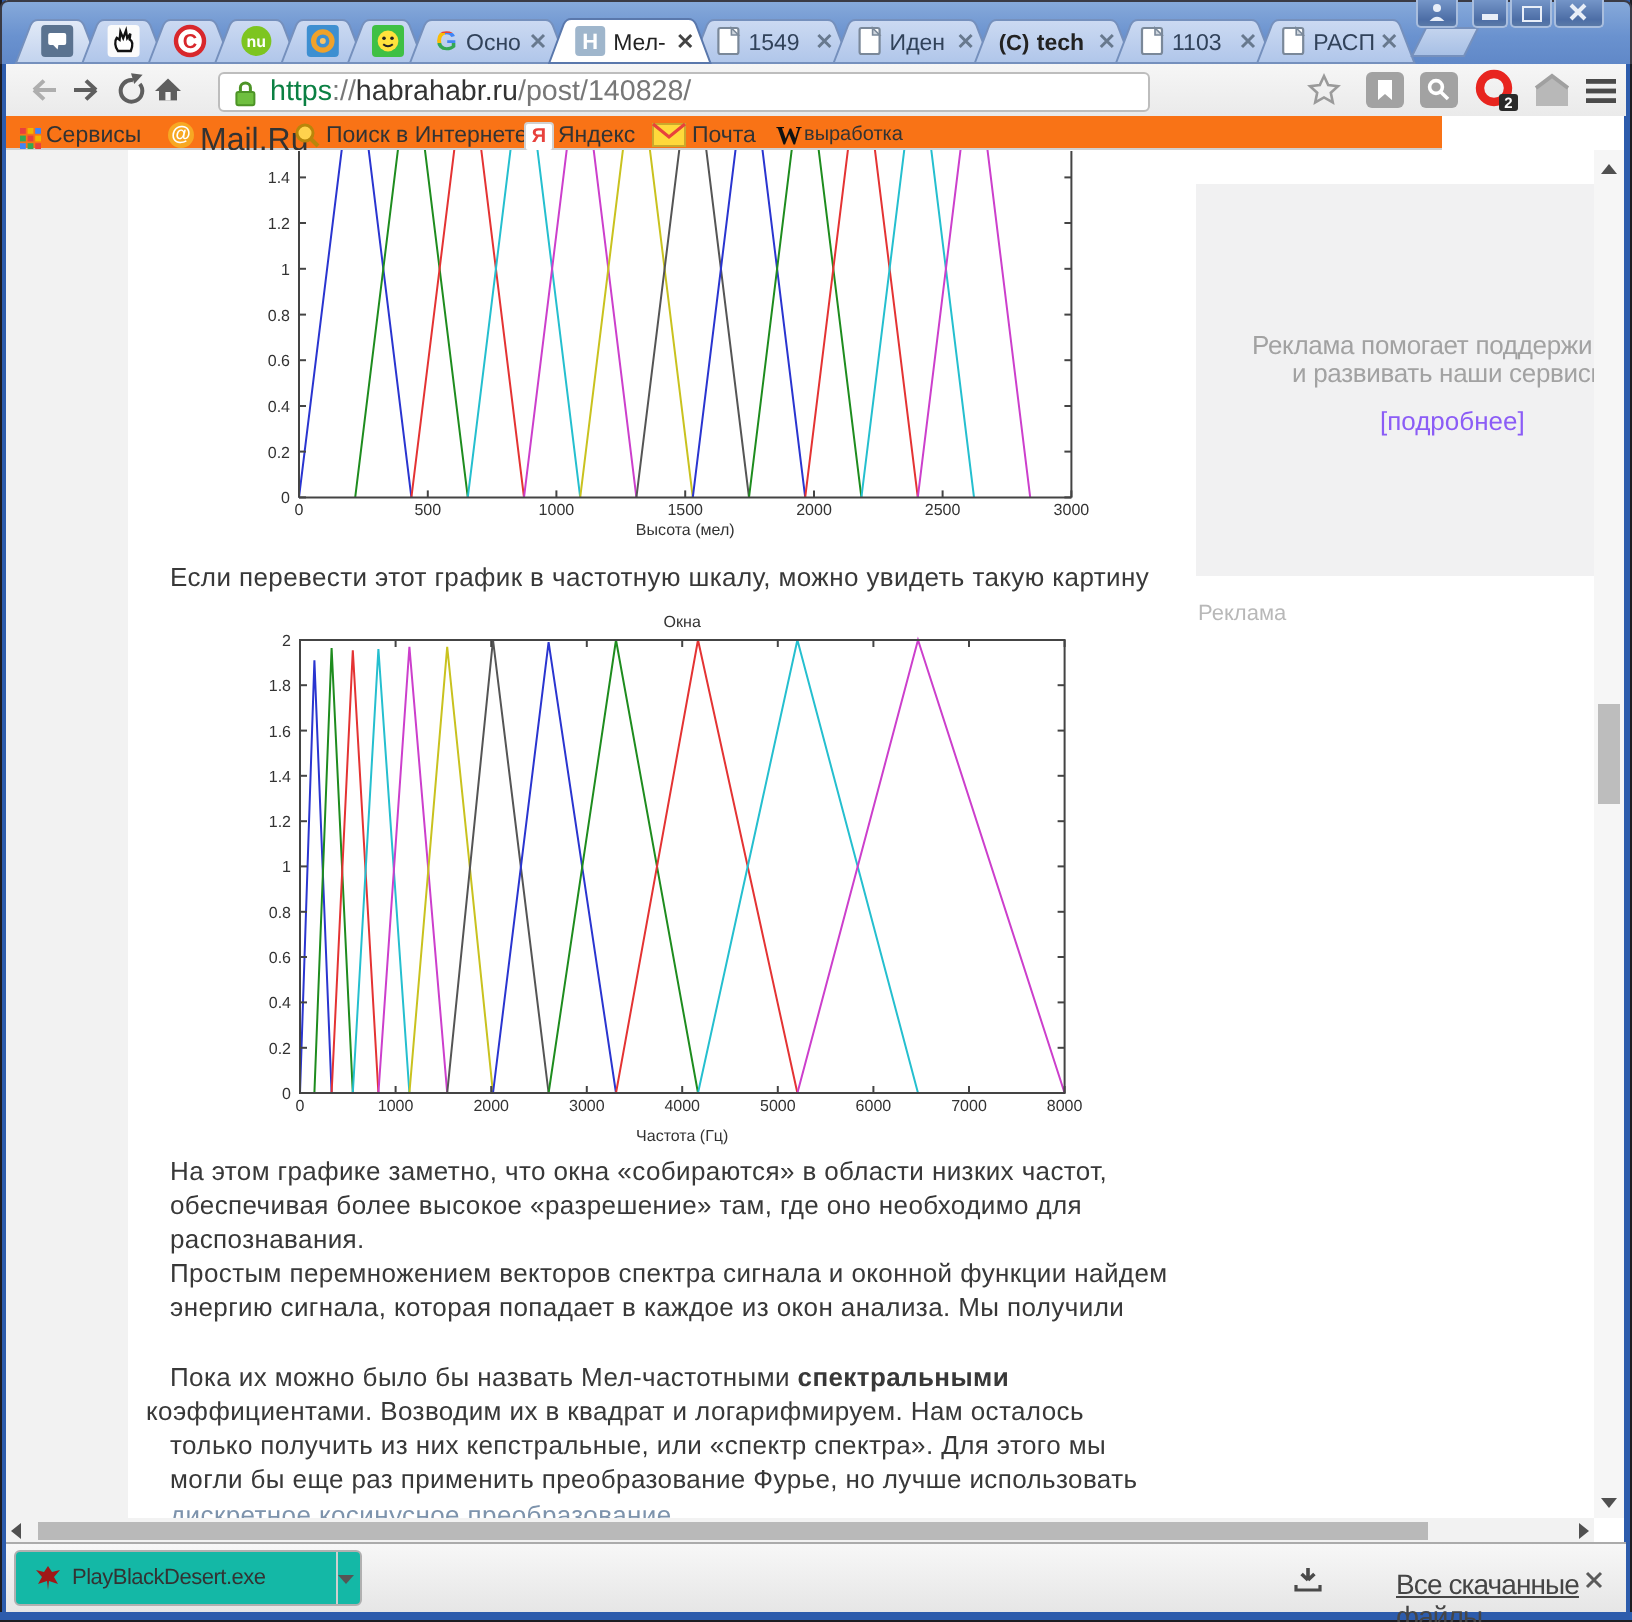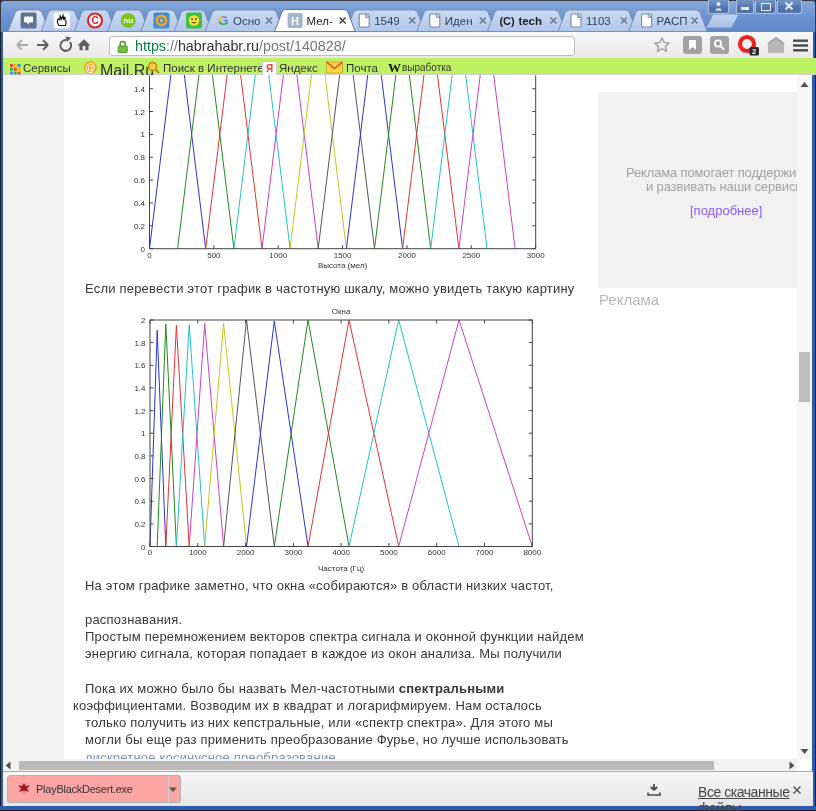--- a/index.html
+++ b/index.html
@@ -160,21 +160,21 @@
 <path d="M 3,9 L 11,3 L 19,9 L 19,18 L 3,18 Z" fill="#b8b8b8"></path>
 <path d="M 3,9 L 11,3 L 19,9" fill="none" stroke="#a0a0a0" stroke-width="2"></path>
       </svg>
       <svg width="20" height="20" style="position:absolute;left:789px;top:4px">
 <rect x="1" y="3.5" width="15" height="2.4" fill="#4a4a4a"></rect>
         <rect x="1" y="8.3" width="15" height="2.4" fill="#4a4a4a"></rect>
         <rect x="1" y="13.1" width="15" height="2.4" fill="#4a4a4a"></rect>
       </svg>
     </div>
 
-<div style="position:absolute;left:3px;top:58px;width:814px;height:17px;background:#bef264;border-bottom:1px solid #d0d0d0;box-sizing:border-box">
+<div style="position:absolute;left:3px;top:58px;width:718px;height:17px;background:#f97316;border-bottom:1px solid #d0d0d0;box-sizing:border-box">
       <svg width="20" height="18" style="position:absolute;left:2px;top:2px">
         <rect x="5.0" y="4.0" width="2.9" height="2.9" fill="#e8413c"></rect>
         <rect x="8.8" y="4.0" width="2.9" height="2.9" fill="#f4b400"></rect>
         <rect x="12.6" y="4.0" width="2.9" height="2.9" fill="#4285f4"></rect>
         <rect x="5.0" y="7.8" width="2.9" height="2.9" fill="#34a853"></rect>
         <rect x="8.8" y="7.8" width="2.9" height="2.9" fill="#e8413c"></rect>
         <rect x="12.6" y="7.8" width="2.9" height="2.9" fill="#f4b400"></rect>
         <rect x="5.0" y="11.6" width="2.9" height="2.9" fill="#4285f4"></rect>
         <rect x="8.8" y="11.6" width="2.9" height="2.9" fill="#34a853"></rect>
         <rect x="12.6" y="11.6" width="2.9" height="2.9" fill="#e8413c"></rect>
@@ -326,52 +326,53 @@
       <line x1="532.3" y1="342.6" x2="528.8" y2="342.6" stroke="#444" stroke-width="1.0"></line>
       <text x="145.5" y="345.6" text-anchor="end" font-size="8" fill="#333">1.8</text>
       <line x1="150.0" y1="320.0" x2="153.5" y2="320.0" stroke="#444" stroke-width="1.0"></line>
       <line x1="532.3" y1="320.0" x2="528.8" y2="320.0" stroke="#444" stroke-width="1.0"></line>
       <text x="145.5" y="323.0" text-anchor="end" font-size="8" fill="#333">2</text>
       <text x="341.1" y="570.5" text-anchor="middle" font-size="8" fill="#333">Частота (Гц)</text>
       <text x="341.1" y="313.5" text-anchor="middle" font-size="8" fill="#333">Окна</text>
     </svg>
     <div class="t" style="left:85px;top:281px">Если перевести этот график в частотную шкалу, можно увидеть такую картину</div>
     <div class="t" style="left:85px;top:577.6px">На этом графике заметно, что окна «собираются» в области низких частот,</div>
+    <div class="t" style="left:85px;top:594.8px">обеспечивая более высокое «разрешение» там, где оно необходимо для</div>
     <div class="t" style="left:85px;top:612.0px">распознавания.</div>
     <div class="t" style="left:85px;top:629.2px">Простым перемножением векторов спектра сигнала и оконной функции найдем</div>
     <div class="t" style="left:85px;top:646.4px">энергию сигнала, которая попадает в каждое из окон анализа. Мы получили</div>
     <div class="t" style="left:85px;top:680.8px">Пока их можно было бы назвать Мел-частотными <b>спектральными</b></div>
     <div class="t" style="left:73px;top:698.0px">коэффициентами. Возводим их в квадрат и логарифмируем. Нам осталось</div>
     <div class="t" style="left:85px;top:715.2px">только получить из них кепстральные, или «спектр спектра». Для этого мы</div>
     <div class="t" style="left:85px;top:732.4px">могли бы еще раз применить преобразование Фурье, но лучше использовать</div>
     <div class="t" style="left:85px;top:749.6px;color:#7d93ac;text-decoration:underline">дискретное косинусное преобразование</div>
     <div style="position:absolute;left:597.5px;top:92px;width:199.5px;height:196px;background:#f1f1f2;overflow:hidden">
       <div style="position:absolute;left:28.5px;top:73px;font-size:13px;letter-spacing:-0.15px;color:#a2a2a2;white-space:nowrap">Реклама помогает поддерживать</div>
       <div style="position:absolute;left:48.5px;top:86.5px;font-size:13px;letter-spacing:-0.15px;color:#a2a2a2;white-space:nowrap">и развивать наши сервисы</div>
       <div style="position:absolute;left:92.5px;top:110.5px;font-size:13px;color:#8b5cf6">[подробнее]</div>
     </div>
-    <div style="position:absolute;left:599px;top:291px;font-size:15px;color:#b8b8b8">Реклама</div>
+    <div style="position:absolute;left:599px;top:301px;font-size:11px;color:#b8b8b8">Реклама</div>
 <div style="position:absolute;left:797px;top:75px;width:15px;height:684px;background:#f6f6f6"></div>
     <svg width="15" height="10" style="position:absolute;left:797px;top:80px">
       <path d="M 7.5,2 L 11.5,7 L 3.5,7 Z" fill="#505050"></path>
     </svg>
     <div style="position:absolute;left:799px;top:352px;width:11px;height:50px;background:#bdbdbd"></div>
     <svg width="15" height="10" style="position:absolute;left:797px;top:747px">
       <path d="M 7.5,7 L 11.5,2 L 3.5,2 Z" fill="#505050"></path>
     </svg>
     <div style="position:absolute;left:3px;top:759px;width:794px;height:12px;background:#f2f2f2"></div>
     <svg width="10" height="11" style="position:absolute;left:3px;top:759.5px">
       <path d="M 2.5,5.5 L 7.5,1.5 L 7.5,9.5 Z" fill="#505050"></path>
     </svg>
     <div style="position:absolute;left:19px;top:760.5px;width:695px;height:9.5px;background:#b9b9b9"></div>
     <svg width="10" height="11" style="position:absolute;left:787px;top:759.5px">
       <path d="M 7.5,5.5 L 2.5,1.5 L 2.5,9.5 Z" fill="#505050"></path>
     </svg>
     <div style="position:absolute;left:3px;top:771px;width:810px;height:35px;background:linear-gradient(#f7f7f7,#e6e6e6);border-top:1px solid #ababab;box-sizing:border-box"></div>
-    <div style="position:absolute;left:7px;top:775px;width:174px;height:28px;background:#fca5a5;border:1px solid #b0b0b0;border-radius:3px;box-sizing:border-box">
+    <div style="position:absolute;left:7px;top:775px;width:174px;height:28px;background:#14b8a6;border:1px solid #b0b0b0;border-radius:3px;box-sizing:border-box">
 <svg width="18" height="18" style="position:absolute;left:7px;top:4px">
         <path d="M 9,3 L 11,6 L 15,5 L 12,8.5 L 14,12 L 9.5,10.5 L 9,15 L 8.5,10.5 L 4,12 L 6,8.5 L 3,5 L 7,6 Z" fill="#a01818"></path>
       </svg>
 <span style="position:absolute;left:28px;top:7px;font-size:11px;letter-spacing:-0.25px;color:#333">PlayBlackDesert.exe</span>
 <div style="position:absolute;right:11px;top:0;width:1px;height:26px;background:#cfcfcf"></div>
 <svg width="12" height="8" style="position:absolute;right:0.5px;top:10px">
         <path d="M 1,1.5 L 5,6 L 9,1.5 Z" fill="#555"></path>
       </svg>
 </div>
     <svg width="16" height="14" style="position:absolute;left:646px;top:783px">

